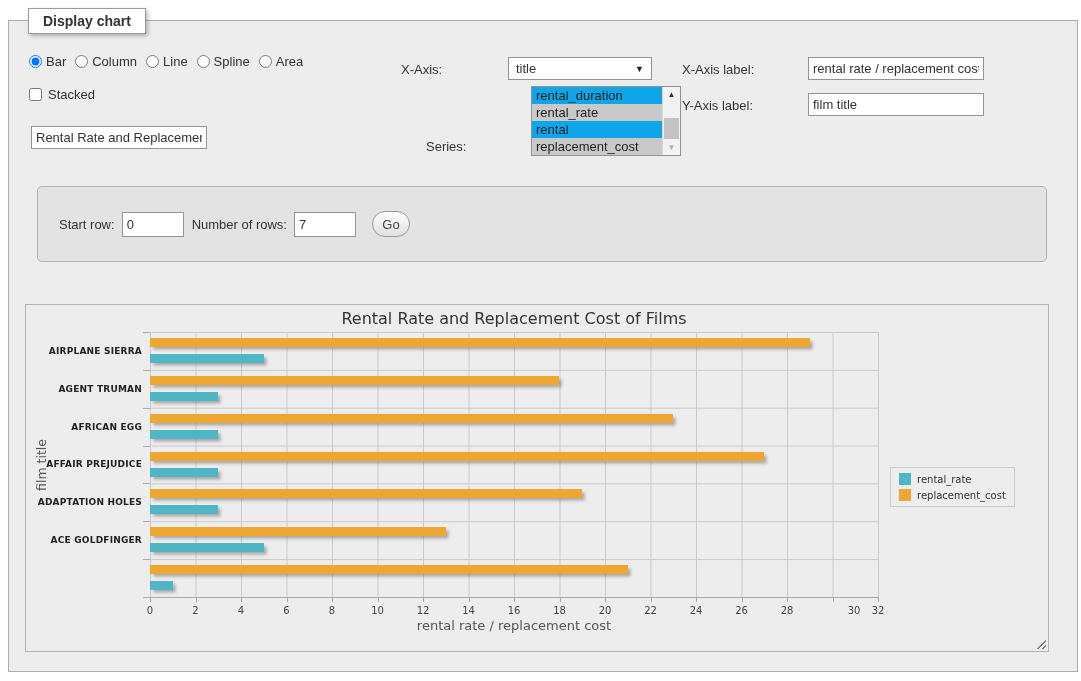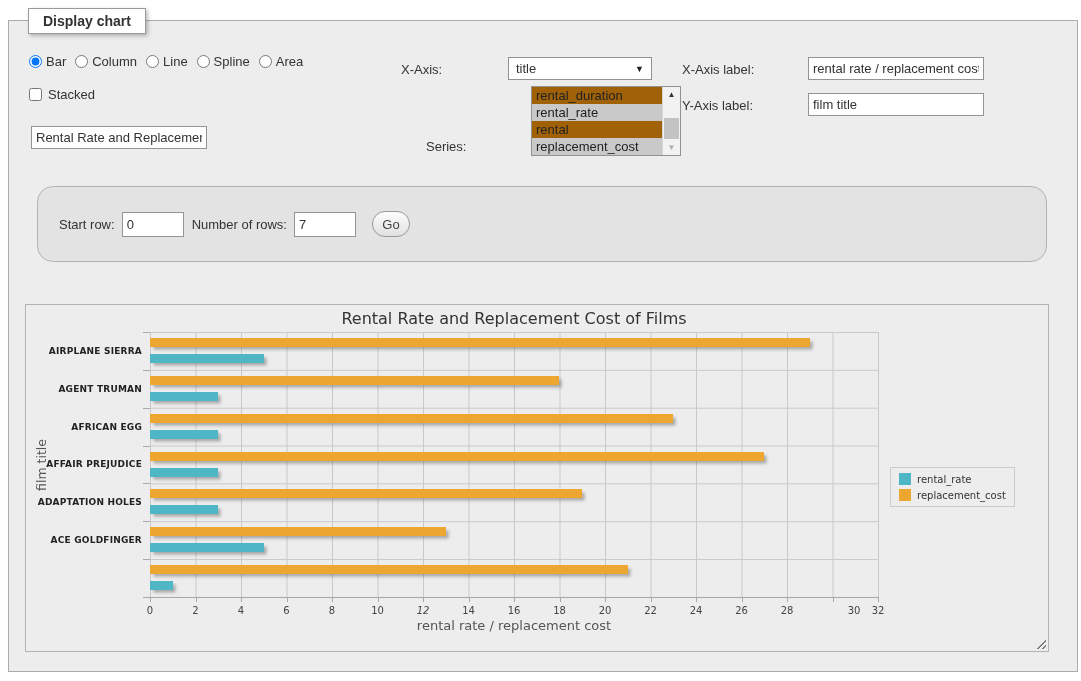--- a/index.html
+++ b/index.html
@@ -28,35 +28,35 @@
   .series-lbl{left:417px;top:118px;width:100px;}
   .xlabel-lbl{left:673px;top:41px;width:120px;}
   .ylabel-lbl{left:673px;top:77px;width:120px;}
 
   .select-box{position:absolute;left:499px;top:36px;width:144px;height:23px;box-sizing:border-box;
          background:#fff;border:1px solid #919191;display:flex;align-items:center;padding:0 7px;cursor:default;}
   .select-box .val{flex:1;}
   .select-box .arrow{font-size:9px;color:#222;}
 
   .listbox{position:absolute;left:522px;top:65px;width:150px;height:70px;box-sizing:border-box;
-         background:#a16207;border:1px solid #919191;display:flex;overflow:hidden;}
+         background:#0ea5e9;border:1px solid #919191;display:flex;overflow:hidden;}
   .opts{flex:1;overflow:hidden;}
   .opt{height:17px;line-height:17px;padding-left:4px;white-space:nowrap;color:#222;}
   .opt.sel{background:#C9C9C9;}
   .sb{width:17px;background:#F2F2F2;border-left:1px solid #D8D8D8;display:flex;flex-direction:column;}
   .sb-btn{height:15px;line-height:15px;font-size:8px;text-align:center;color:#333;background:#F2F2F2;}
   .sb-btn.down{color:#ABABAB;}
   .sb-track{flex:1;position:relative;}
   .sb-thumb{position:absolute;top:16px;left:1px;right:1px;height:21px;background:#C3C3C3;}
 
   .input-xlabel{position:absolute;left:799px;top:36px;width:176px;height:23px;}
   .input-ylabel{position:absolute;left:799px;top:72px;width:176px;height:23px;}
 
   .section{position:absolute;left:28px;top:165px;width:1010px;height:76px;box-sizing:border-box;
-         background:#E3E3E3;border:1px solid #B3B3B3;border-radius:16px;
+         background:#E3E3E3;border:1px solid #B3B3B3;border-radius:5px;
          display:flex;align-items:center;padding-left:21px;}
   .small-input{width:62px;height:25px;margin-left:7px;}
   .nrows-lbl{margin-left:8px;}
   .go-btn{margin-left:16px;width:38px;height:26px;border-radius:13px;border:1px solid #999;
          background:linear-gradient(#FDFDFD,#E1E1E1);font-family:"Liberation Sans",sans-serif;
          font-size:13px;color:#444;cursor:pointer;}
 
   .chartbox{position:absolute;left:16px;top:283px;width:1024px;height:348px;box-sizing:border-box;
          background:#EDEDED;border:1px solid #B3B3B3;font-family:"DejaVu Sans",sans-serif;}
   .chart-title{position:absolute;left:124px;top:4px;width:728px;text-align:center;
@@ -230,21 +230,21 @@
         <div class="x-tick-label" style="left: 151.5px;">2</div>
         <div class="x-tick" style="left: 215px;"></div>
         <div class="x-tick-label" style="left: 197px;">4</div>
         <div class="x-tick" style="left: 260.5px;"></div>
         <div class="x-tick-label" style="left: 242.5px;">6</div>
         <div class="x-tick" style="left: 306px;"></div>
         <div class="x-tick-label" style="left: 288px;">8</div>
         <div class="x-tick" style="left: 351.5px;"></div>
         <div class="x-tick-label" style="left: 333.5px;">10</div>
         <div class="x-tick" style="left: 397px;"></div>
-        <div class="x-tick-label" style="left: 379px; font-style: italic;">12</div>
+        <div class="x-tick-label" style="left: 379px;">12</div>
         <div class="x-tick" style="left: 442.5px;"></div>
         <div class="x-tick-label" style="left: 424.5px;">14</div>
         <div class="x-tick" style="left: 488px;"></div>
         <div class="x-tick-label" style="left: 470px;">16</div>
         <div class="x-tick" style="left: 533.5px;"></div>
         <div class="x-tick-label" style="left: 515.5px;">18</div>
         <div class="x-tick" style="left: 579px;"></div>
         <div class="x-tick-label" style="left: 561px;">20</div>
         <div class="x-tick" style="left: 624.5px;"></div>
         <div class="x-tick-label" style="left: 606.5px;">22</div>

